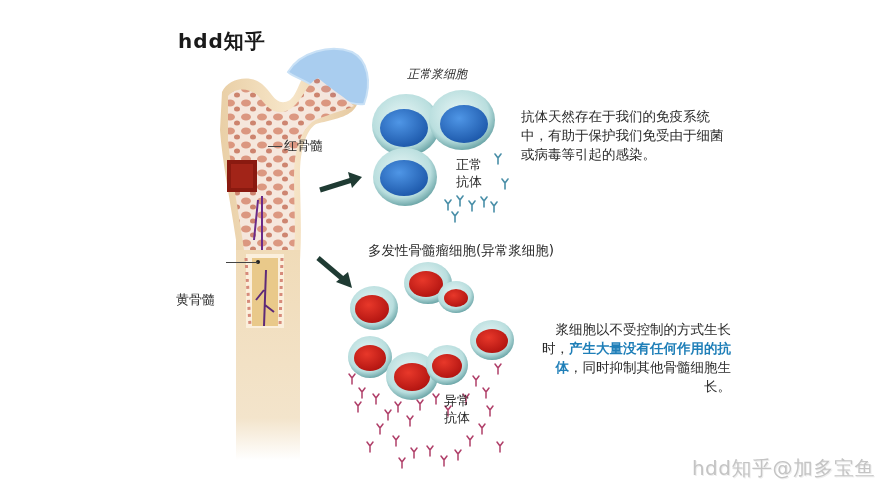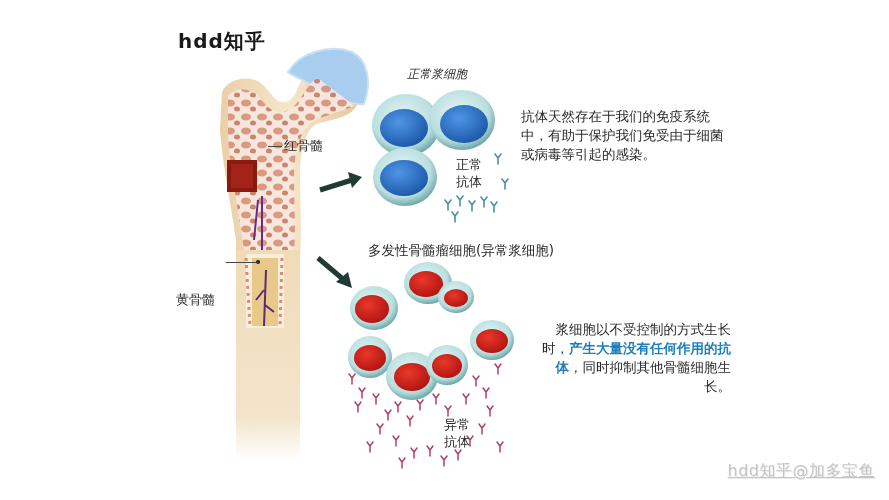--- a/index.html
+++ b/index.html
@@ -3,22 +3,22 @@
 <meta charset="utf-8">
 <style>
   html, body { margin:0; padding:0; }
   body { width:889px; height:500px; background:#ffffff; position:relative; overflow:hidden;
          font-family:"DejaVu Sans", "Liberation Sans", sans-serif; color:#222; }
   .abs { position:absolute; }
   .title { left:178px; top:28px; font-size:20px; font-weight:bold; color:#1a1a1a; letter-spacing:1px; }
   .label { font-size:13px; color:#2a2a2a; white-space:nowrap; }
   .para { font-size:13.5px; line-height:19px; color:#2a2a2a; width:205px; }
   .hl { color:#1f7fb8; font-weight:bold; }
-  .watermark { right:14px; bottom:18px; font-size:16px; color:#c4c4c4; letter-spacing:0.5px;
-               text-shadow:1px 1px 0 #eee;text-decoration:underline; }
+  .watermark { right:14px; bottom:18px; font-size:20px; color:#c4c4c4; letter-spacing:0.5px;
+               text-shadow:1px 1px 0 #eee; }
   svg { position:absolute; left:0; top:0; }
   .leader { position:absolute; height:1px; background:#444; }
 </style>
 </head>
 <body>
 
 <div class="abs title">hdd知乎</div>
 
 <svg width="889" height="500" viewBox="0 0 889 500">
   <defs>
@@ -155,19 +155,19 @@
 <div class="leader" style="left:226px; top:262px; width:32px;"></div>
 
 <div class="abs label" style="left:407px; top:66px; font-size:12px;font-style:italic;">正常浆细胞</div>
 <div class="abs label" style="left:456px; top:156px; line-height:17px;text-align:right;">
   <div>正常</div>
   <div>抗体</div>
 </div>
 <div class="abs para" style="left:521px; top:107px;">抗体天然存在于我们的免疫系统中，有助于保护我们免受由于细菌或病毒等引起的感染。</div>
 
 <div class="abs label" style="left:368px; top:242px; font-size:13.5px;">多发性骨髓瘤细胞(异常浆细胞)</div>
-<div class="abs label" style="left:444px; top:416px; line-height:17px;">
+<div class="abs label" style="left:444px; top:392px; line-height:17px;">
   <div>异常</div>
   <div>抗体</div>
 </div>
 <div class="abs para" style="left:531px; top:320px; width:200px;text-align:right;"><span>浆细胞以不受控制的方式生长时，</span><span class="hl">产生大量没有任何作用的抗体</span><span>，同时抑制其他骨髓细胞生长。</span></div>
 
 <div class="abs watermark">hdd知乎@加多宝鱼</div>
 
 </body></html>

